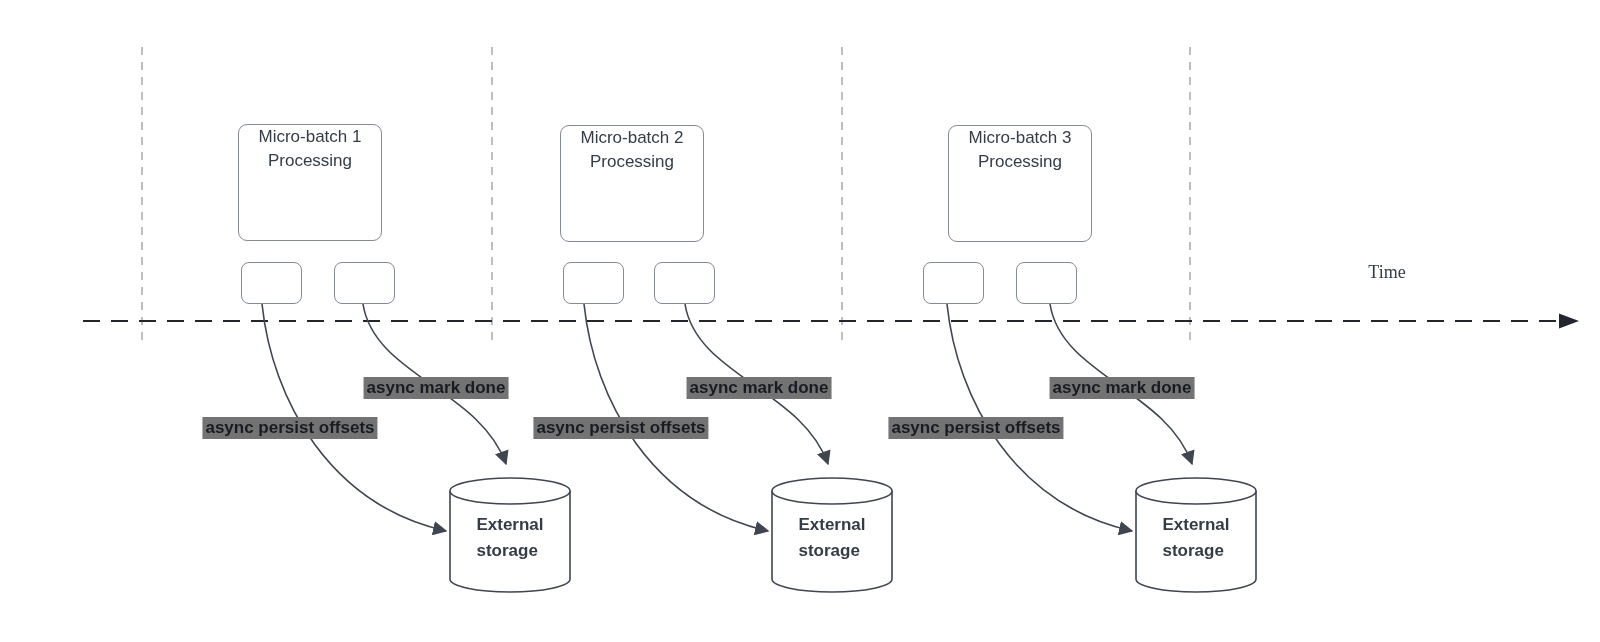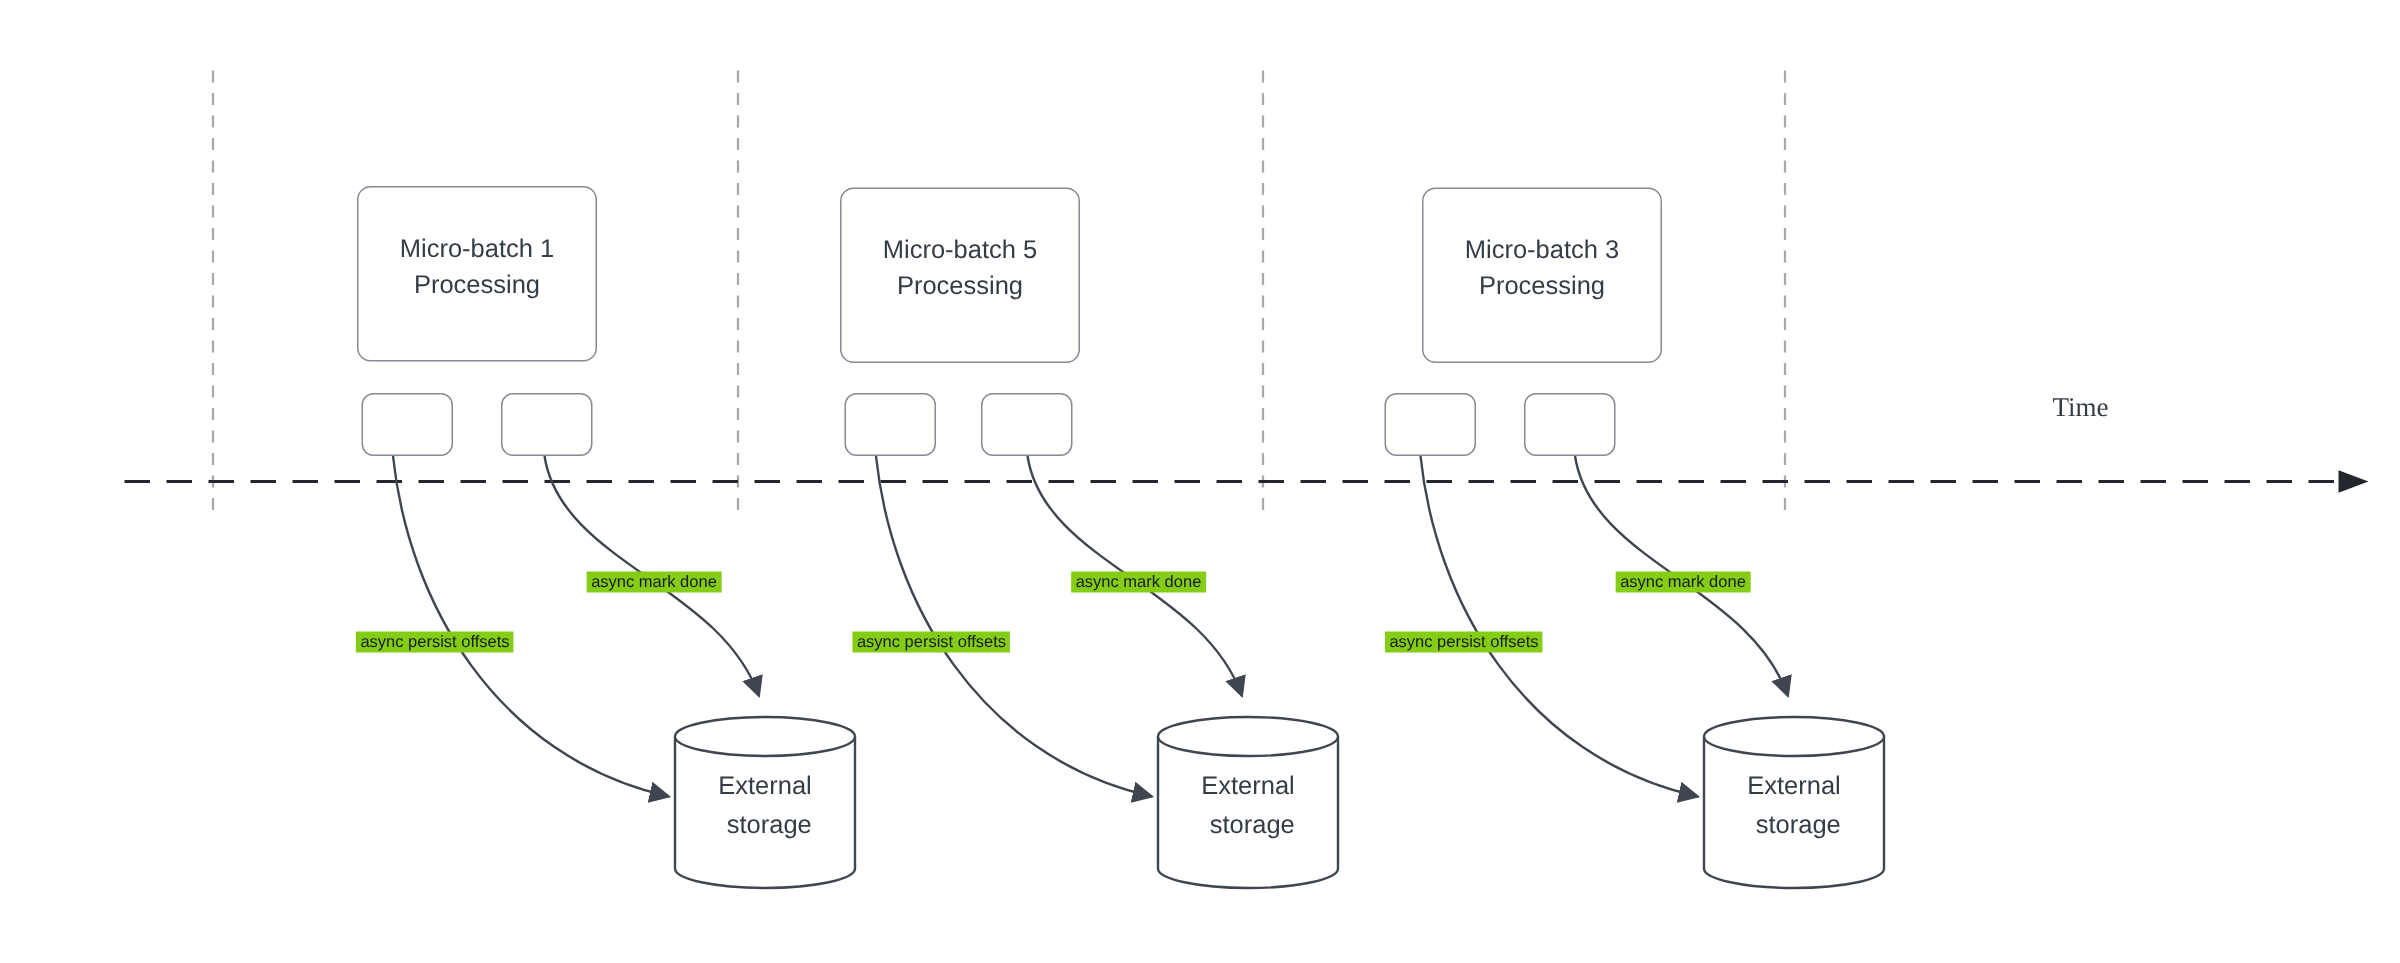--- a/index.html
+++ b/index.html
@@ -40,27 +40,26 @@
   }
   .flow-head { fill: var(--flow-stroke, #3f4650); }
   .shape {
     stroke: var(--flow-stroke, #3f4650);
     stroke-width: 1.6;
     fill: #ffffff;
   }
   
   .bigbox {
     position: absolute;
-    width: 160px;
+    width: 144px;
     height: 117px;
     background: #ffffff;
     border: 1.5px solid var(--shape-stroke, #858b93);
     border-radius: 9px;
     display: flex;
-    align-items: center;
     justify-content: center;
     text-align: center;
     box-sizing: border-box;
     padding-bottom: 10px;
   }
   .bigbox span {
     font-size: 17px;
     line-height: 1.4;
     color: var(--text, #343c46);
     white-space: pre-line;
@@ -70,33 +69,34 @@
     width: 61px;
     height: 42px;
     background: #ffffff;
     border: 1.5px solid var(--shape-stroke, #858b93);
     border-radius: 8px;
     box-sizing: border-box;
   }
   .cyl-label {
     position: absolute;
     transform: translate(-50%, -50%);
-    text-align: right;
+    text-align: left;
     font-size: 17px;
     line-height: 1.5;
     color: var(--text, #343c46);
     white-space: pre-line;
+    font-weight: bold;
   }
   .flow-label {
     position: absolute;
     transform: translate(-50%, -50%);
-    font-size: 11px;
-    font-weight: normal;
+    font-size: 17px;
+    font-weight: bold;
     color: var(--label-text, #181c22);
-    background: #84cc16;
+    background: #737373;
     padding: 1px 3px;
     white-space: nowrap;
   }
   .time-label {
     position: absolute;
     transform: translate(-50%, -50%);
     font-size: 18px;
     color: var(--text, #343c46);
     white-space: nowrap;
     font-family: Liberation Serif, serif;
@@ -143,21 +143,21 @@
 
     <path class="flow" marker-end="url(#ah)" d="M947,304 C957,400 1015,505 1132,531"></path>
     <path class="flow" marker-end="url(#ah)" d="M1050,304 C1061,375 1166,390 1192,464"></path>
   </svg>
 
   <div class="bigbox" style="left:238px; top:124px">
     <span>Micro-batch 1
 Processing</span>
   </div>
   <div class="bigbox" style="left:560px; top:125px">
-    <span>Micro-batch 5
+    <span>Micro-batch 2
 Processing</span>
   </div>
   <div class="bigbox" style="left:948px; top:125px">
     <span>Micro-batch 3
 Processing</span>
   </div>
 
   <div class="smallbox" style="left:241px;  top:262px"></div>
   <div class="smallbox" style="left:334px;  top:262px"></div>
   <div class="smallbox" style="left:563px;  top:262px"></div>

